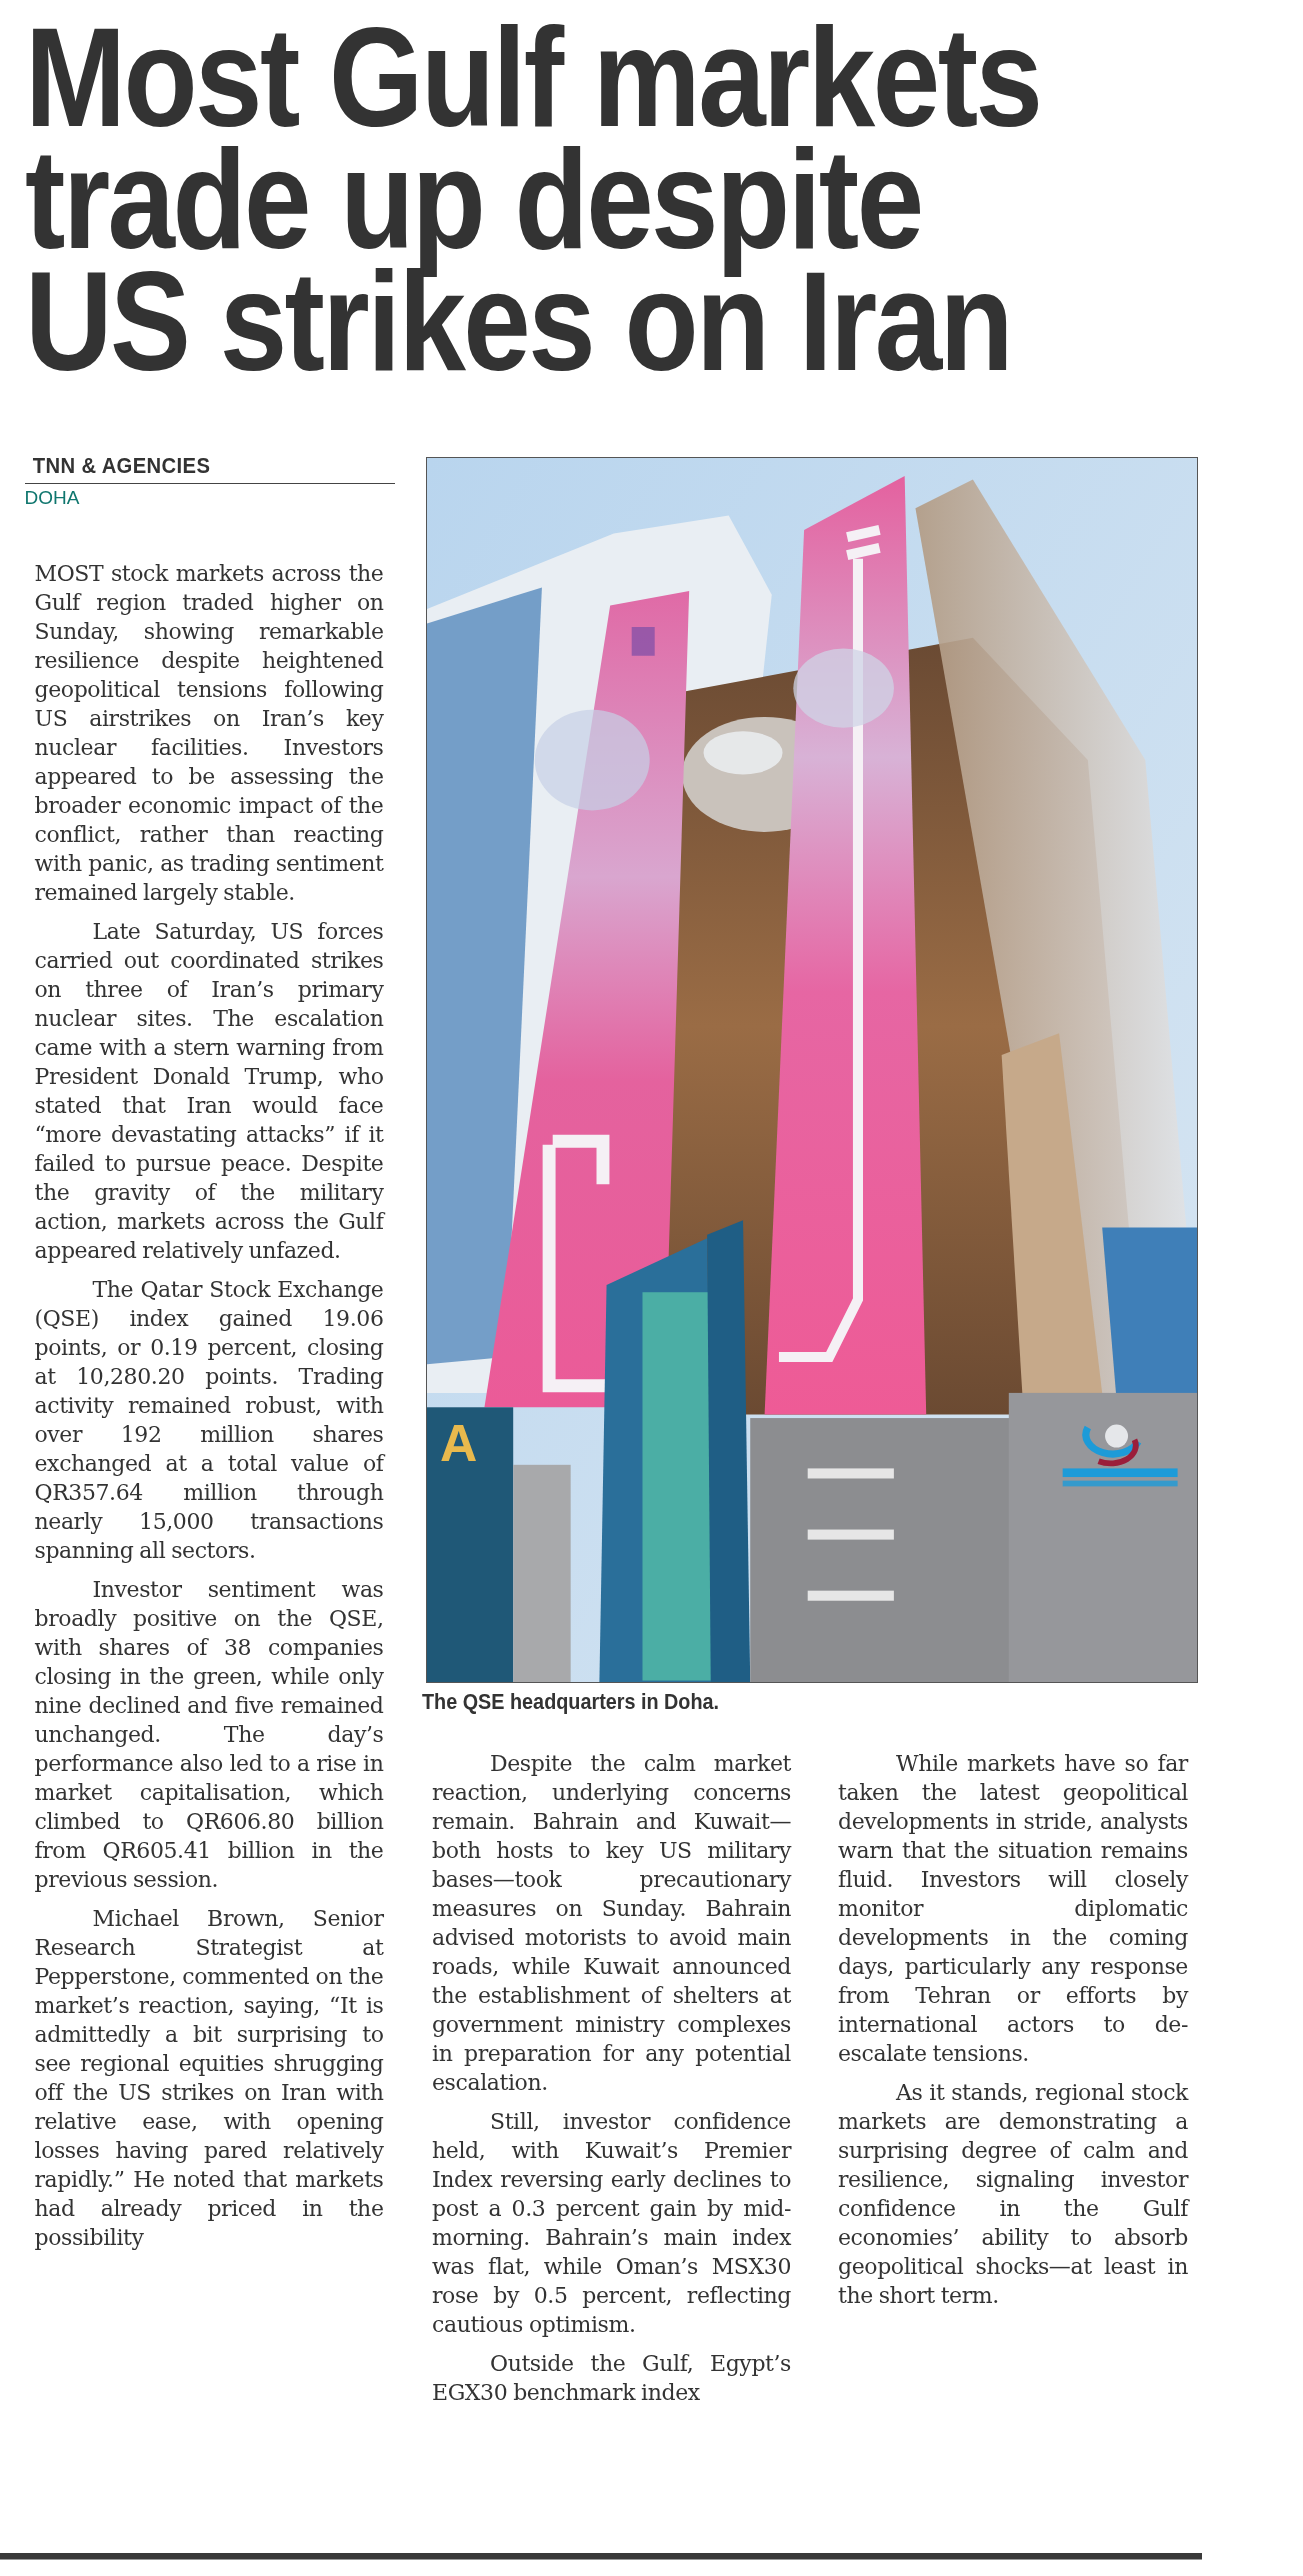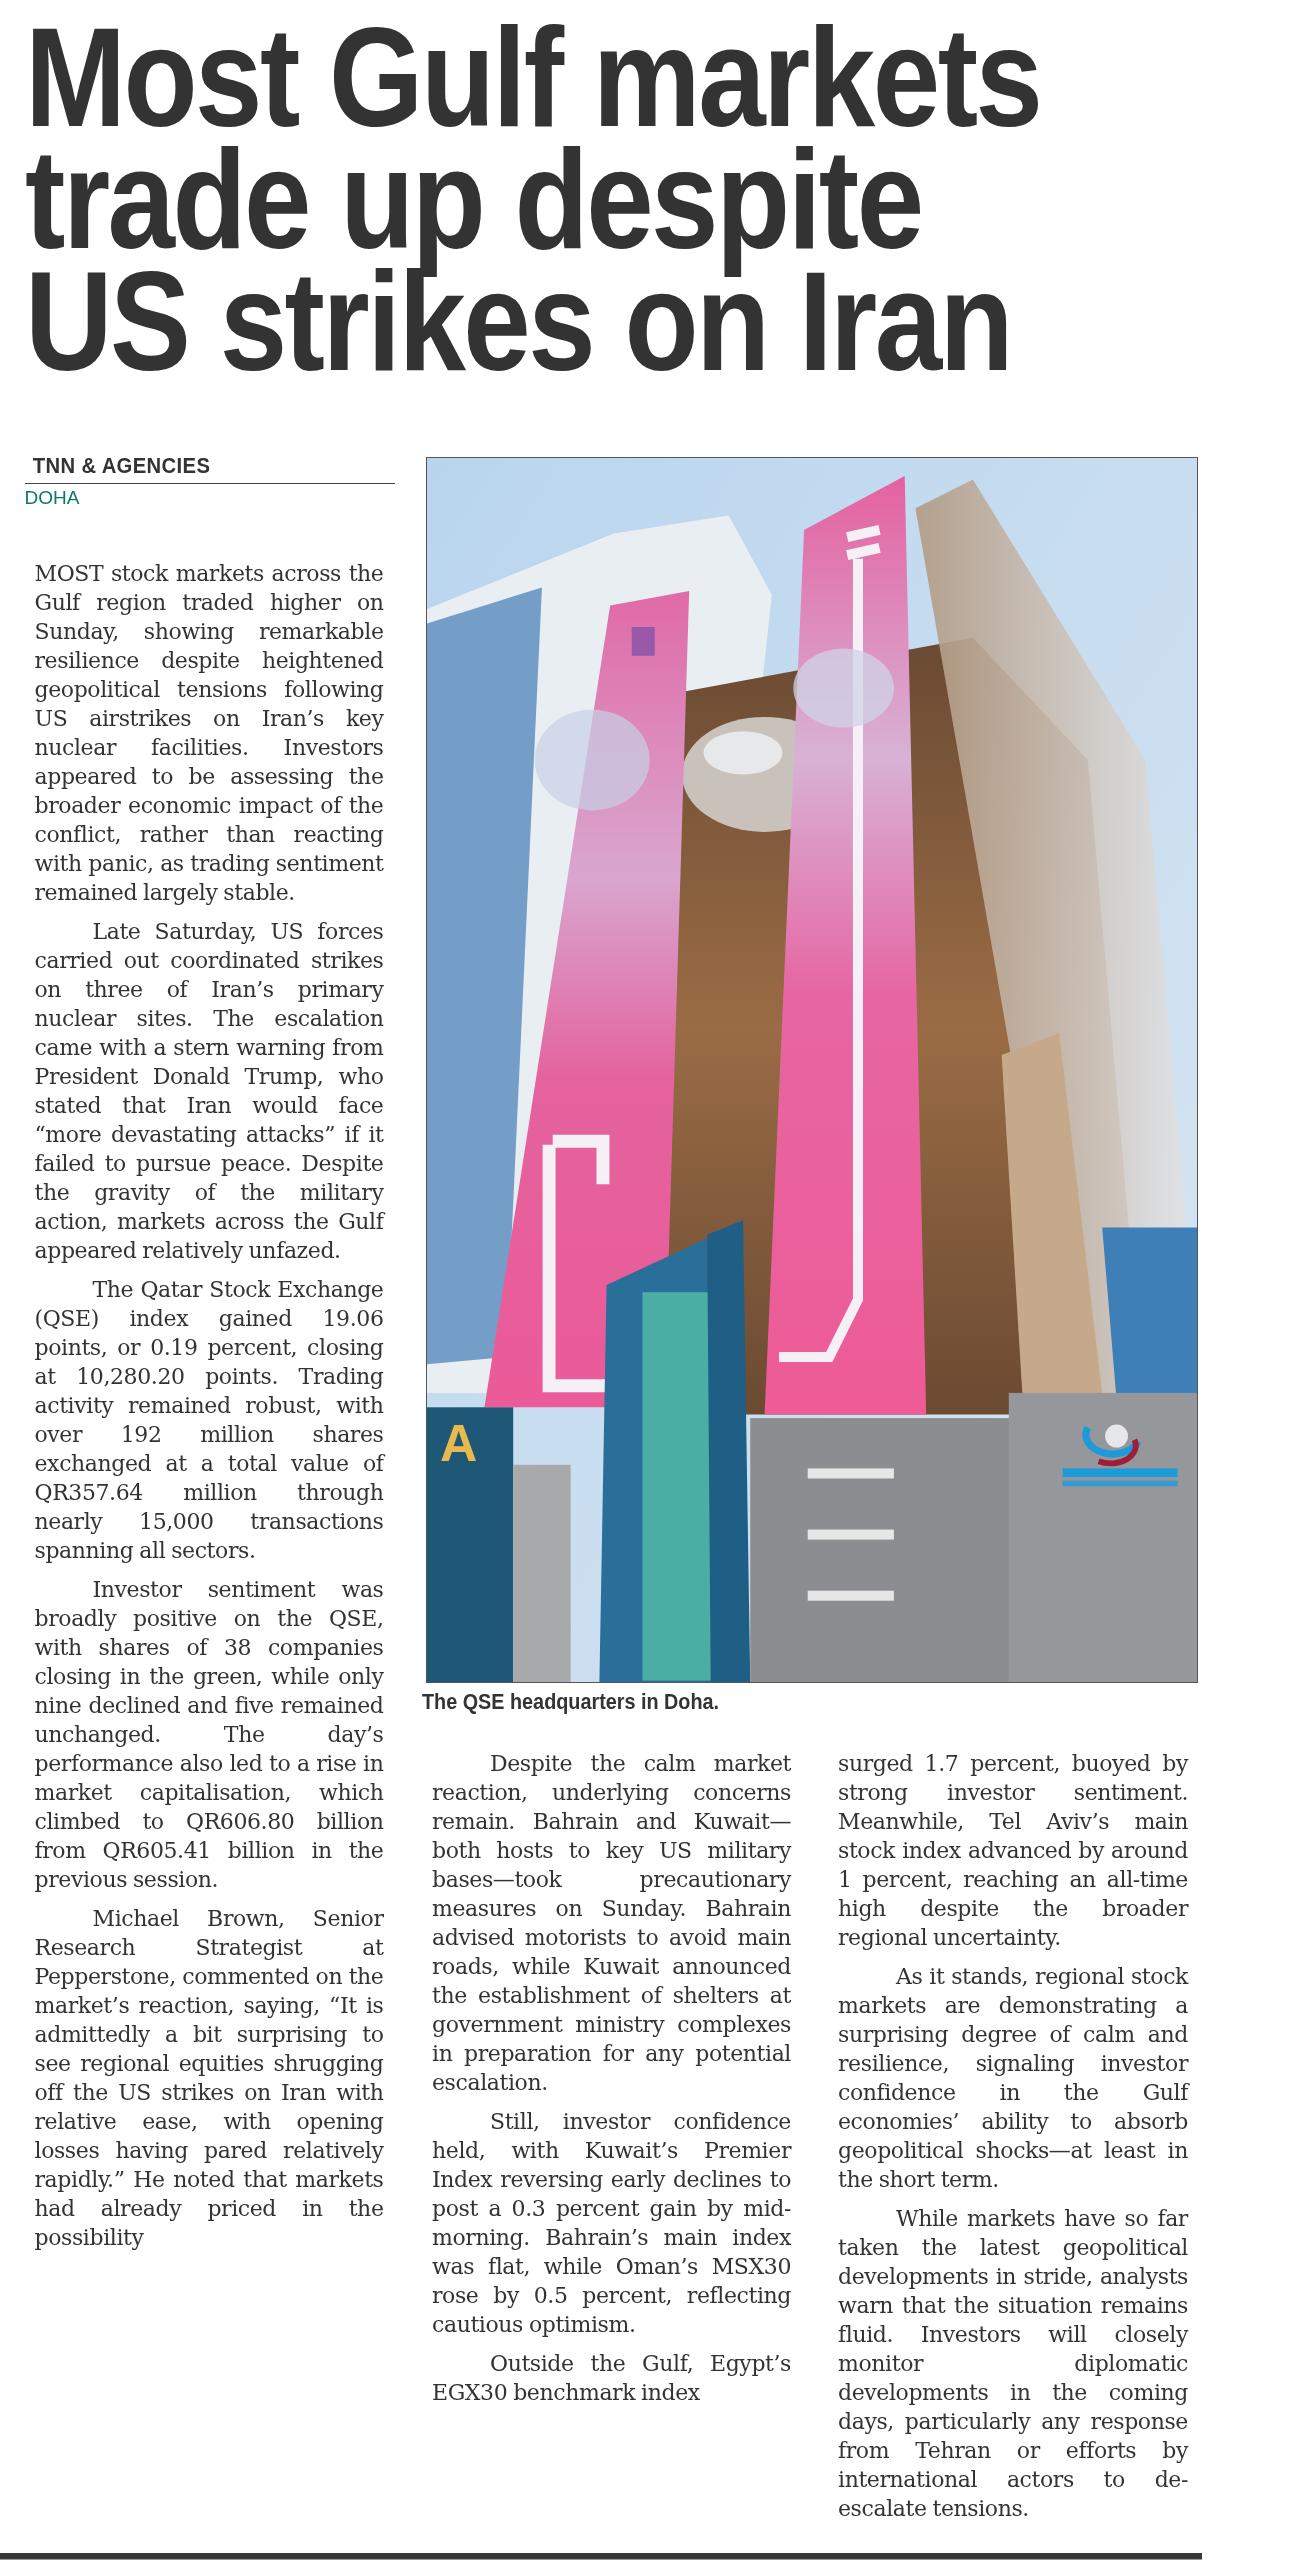--- a/index.html
+++ b/index.html
@@ -132,19 +132,18 @@
 </div>
 
 <div class="caption">The QSE headquarters in Doha.</div>
 
 <div class="col col-mid" id="col-mid">
     <p class="indent" lang="en">Despite the calm market reaction, underlying concerns remain. Bahrain and Kuwait—both hosts to key US military bases—took precautionary measures on Sunday. Bahrain advised motorists to avoid main roads, while Kuwait announced the establishment of shelters at government ministry complexes in preparation for any potential escalation.</p>
     <p class="indent" lang="en">Still, investor confidence held, with Kuwait’s Premier Index reversing early declines to post a 0.3 percent gain by mid-morning. Bahrain’s main index was flat, while Oman’s MSX30 rose by 0.5 percent, reflecting cautious optimism.</p>
     <p class="indent" lang="en">Outside the Gulf, Egypt’s EGX30 benchmark index</p>
   </div>
 <div class="col col-right" id="col-right">
-    <p lang="en">surged 1.7 percent, buoyed by strong investor sentiment. Meanwhile, Tel Aviv’s main stock index advanced by around 1 percent, reaching an all-time high despite the broader regional uncertainty.</p>
+    <p class="indent" lang="en">While markets have so far taken the latest geopolitical developments in stride, analysts warn that the situation remains fluid. Investors will closely monitor diplomatic developments in the coming days, particularly any response from Tehran or efforts by international actors to de-escalate tensions.</p>
     <p class="indent" lang="en">As it stands, regional stock markets are demonstrating a surprising degree of calm and resilience, signaling investor confidence in the Gulf economies’ ability to absorb geopolitical shocks—at least in the short term.</p>
-    <p class="indent" lang="en">While markets have so far taken the latest geopolitical developments in stride, analysts warn that the situation remains fluid. Investors will closely monitor diplomatic developments in the coming days, particularly any response from Tehran or efforts by international actors to de-escalate tensions.</p>
   </div>
 
 <div class="bottom-rule"></div>
 
 
 </body></html>

